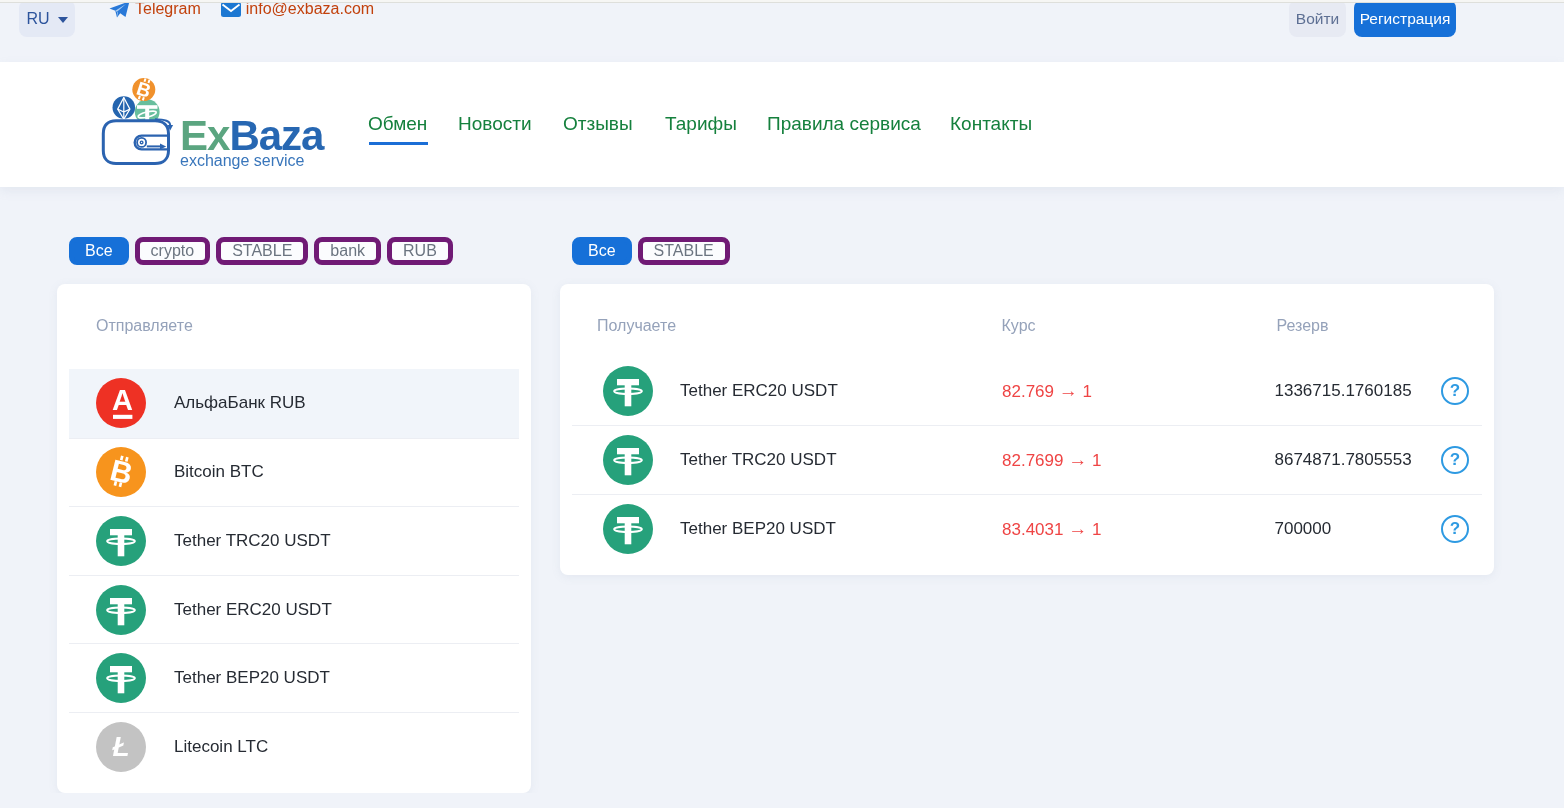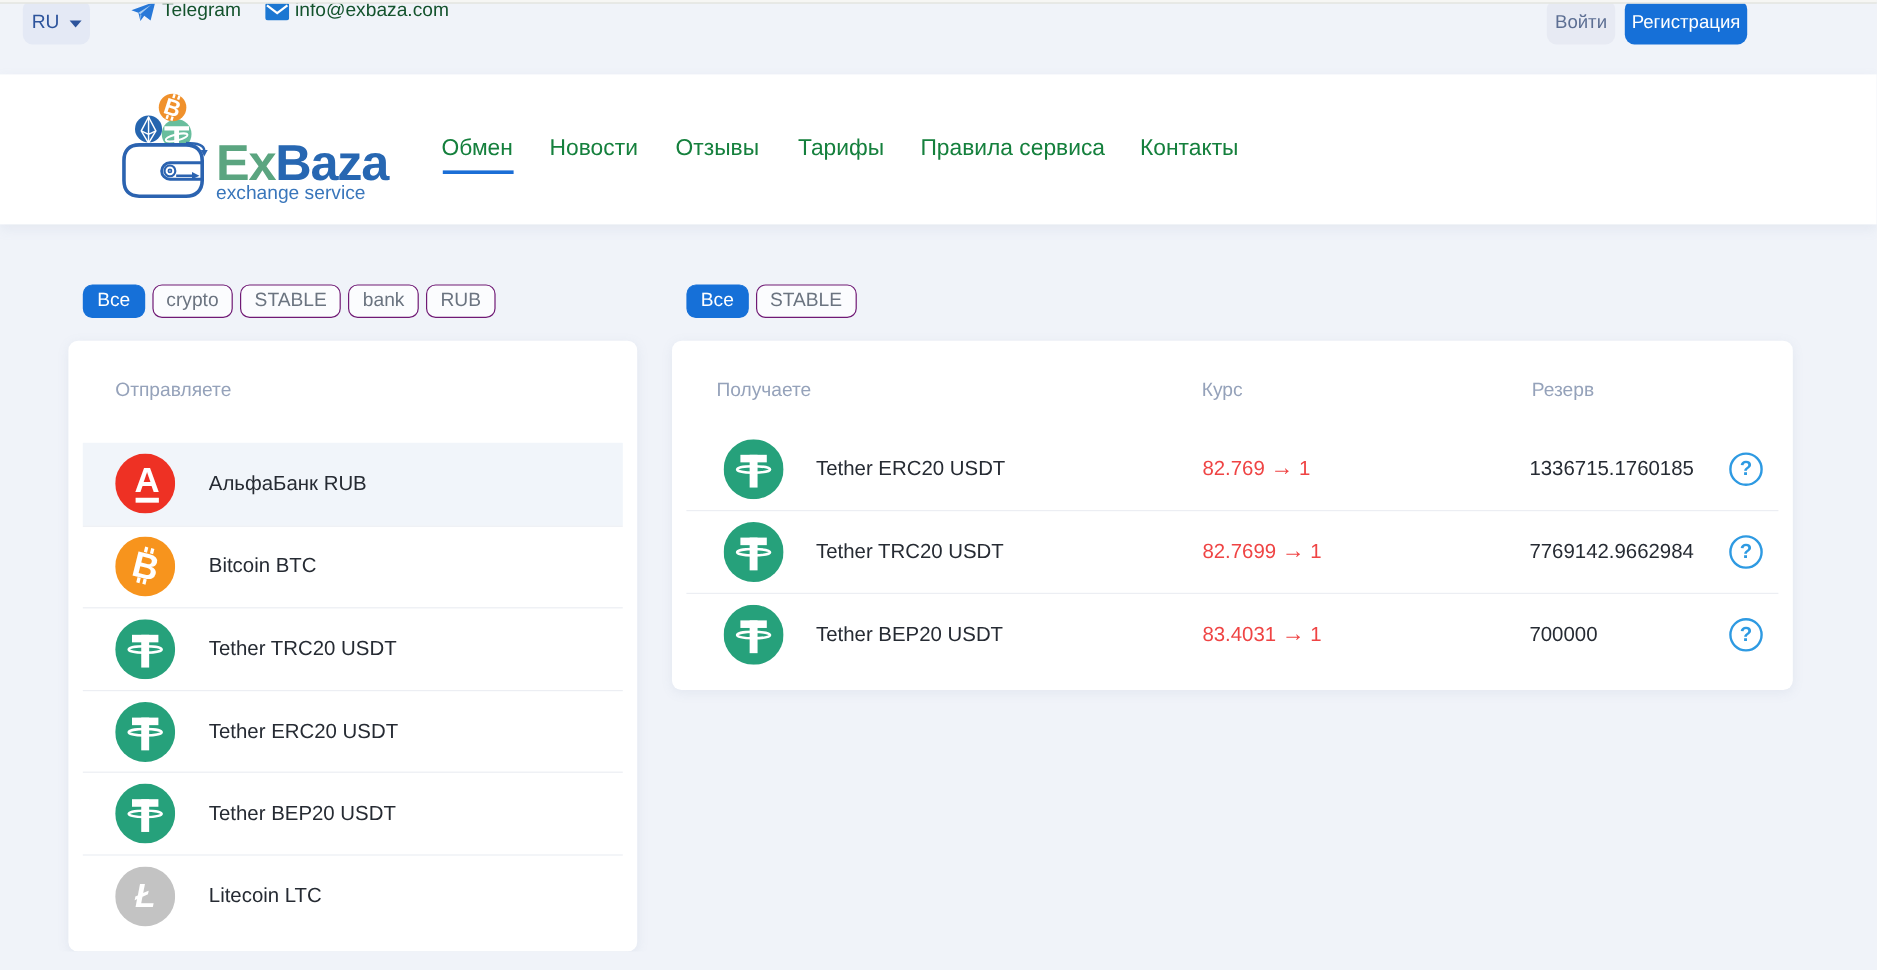--- a/index.html
+++ b/index.html
@@ -6,21 +6,21 @@
 * { margin:0; padding:0; box-sizing:border-box; }
 html,body { font-family:"Liberation Sans", sans-serif; background:#f0f3f9; }
 body { width:1564px; overflow-x:hidden; }
 .wrap { width:1437px; margin-left:57px; position:relative; }
 
 
 .topbar { height:62px; background:#f0f3f9; }
 .topbar .wrap { display:flex; align-items:flex-start; height:100%;margin-left:19px; }
 .lang { background:#e4e9f5; color:#2d549c; border-radius:8px; height:37px; width:56px; display:flex; align-items:center; justify-content:center; gap:8px; font-size:16px; }
 .caret { width:0;height:0;border-left:5px solid transparent;border-right:5px solid transparent;border-top:6px solid #2d549c; margin-top:2px;}
-.toplink { display:flex; align-items:center; color:#14532d; font-size:16px; }
+.toplink { display:flex; align-items:center; color:#c2410c; font-size:16px; }
 .tg { margin-left:34px; }
 .tg svg { margin-right:5px; }
 .mail { margin-left:20px; }
 .mail svg { margin-right:5px; }
 .spacer { flex:1; }
 .btn { height:37px; border-radius:8px; display:flex; align-items:center; justify-content:center; font-size:15.5px; }
 .btn-login { width:57px; background:#e7eaf3; color:#5d6f93; }
 .btn-reg { width:102px; background:#1670d8; color:#fff; margin-left:8px; }
 
 
@@ -29,21 +29,21 @@
 .logo { position:absolute; left:44px; top:13px; }
 .nav a { position:absolute; color:#15803d; font-size:19px; text-decoration:none; top:52px; line-height:1; }
 .u1 { position:absolute; left:312px; top:80px; width:59px; height:3px; background:#1b6ed6; }
 
 
 .main { padding-top:50px; }
 .cols { display:flex; gap:29px; align-items:flex-start; }
 .col-l { width:474px; }
 .col-r { width:934px; position:relative; }
 .pills { display:flex; gap:6px; padding-left:12px; margin-bottom:19px; }
-.pill { height:28px; padding:0 11px; display:flex; align-items:center; border-radius:8px; font-size:16px; color:#6b7480; background:#fbfcfe; border:1px solid #701a75; }
+.pill { height:28px; padding:0 11px; display:flex; align-items:center; border-radius:8px; font-size:16px; color:#6b7480; background:#fbfcfe; border:5px solid #701a75; }
 .pill.on { background:#1670d8; border-color:#1670d8; color:#fff; }
 .card { background:#fff; border-radius:8px; box-shadow:0 2px 10px rgba(120,140,170,0.10); }
 .card-head { color:#95a2ba; font-size:16px; padding:33px 12px 34px 39px; line-height:18px; }
 .list { list-style:none; padding:0 12px 12px 12px; }
 .list li { height:68.6px; display:flex; align-items:center; border-top:1px solid #eceef3; padding-left:27px; }
 .list li.sel { background:#f1f5fa; }
 .coin { width:50px; height:50px; flex:0 0 50px; }
 .list .nm { margin-left:28px; color:#262b33; font-size:17px; }
 
 
@@ -244,21 +244,21 @@
             <svg class="coin" viewBox="0 0 50 50">
                 <circle cx="25" cy="25" r="25" fill="#26a17b"></circle>
                 <g fill="#fff">
                   <rect x="14" y="13" width="22" height="6.3"></rect>
                   <rect x="21.7" y="13" width="6.6" height="27.3"></rect>
                 </g>
                 <ellipse cx="25" cy="25.2" rx="13.8" ry="2.7" fill="none" stroke="#fff" stroke-width="2"></ellipse>
               </svg>
             <span class="nm">Tether TRC20 USDT</span>
             <span class="rate">82.7699 <span class="ar">→</span> 1</span>
-            <span class="res">7769142.9662984</span>
+            <span class="res">8674871.7805553</span>
             <span class="q">?</span>
           </div>
           <div class="rrow">
             <svg class="coin" viewBox="0 0 50 50">
                 <circle cx="25" cy="25" r="25" fill="#26a17b"></circle>
                 <g fill="#fff">
                   <rect x="14" y="13" width="22" height="6.3"></rect>
                   <rect x="21.7" y="13" width="6.6" height="27.3"></rect>
                 </g>
                 <ellipse cx="25" cy="25.2" rx="13.8" ry="2.7" fill="none" stroke="#fff" stroke-width="2"></ellipse>

